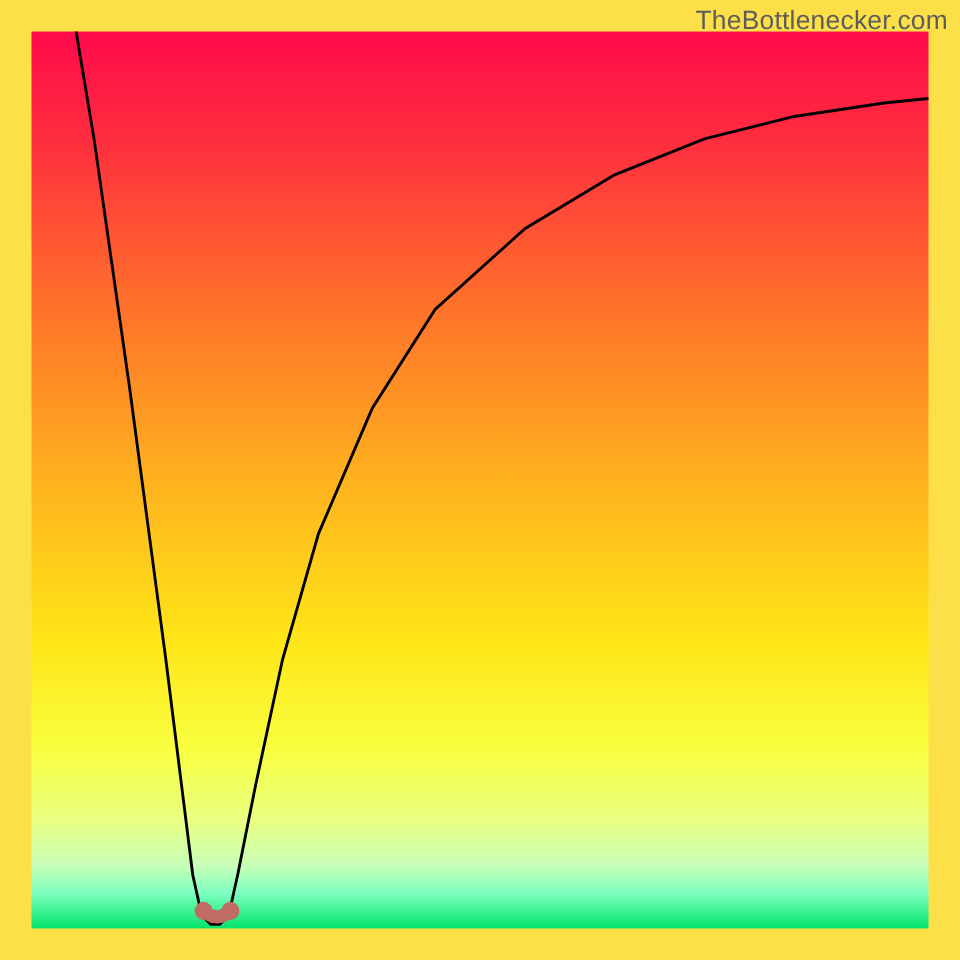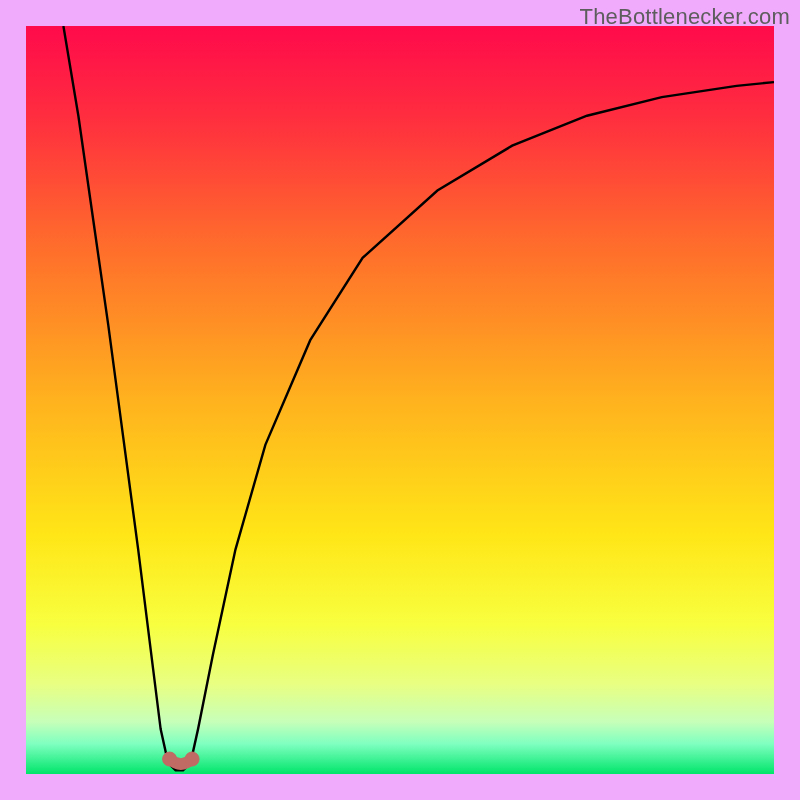--- a/index.html
+++ b/index.html
@@ -10,21 +10,21 @@
     overflow: hidden;
     background: #000;
     font-family: Arial, Helvetica, sans-serif;
   }
   .frame {
     position: absolute;
     top: 0;
     left: 0;
     width: 800px;
     height: 800px;
-    background: #f0abfc;
+    background: #fde047;
   }
   .plot-area {
     position: absolute;
     top: 26px;
     left: 26px;
     width: 748px;
     height: 748px;
     overflow: hidden;
   }
   .gradient-bg {

